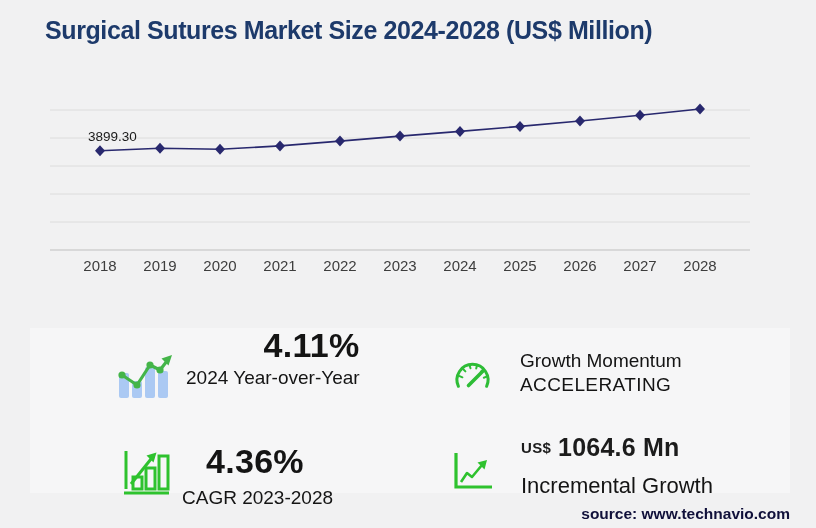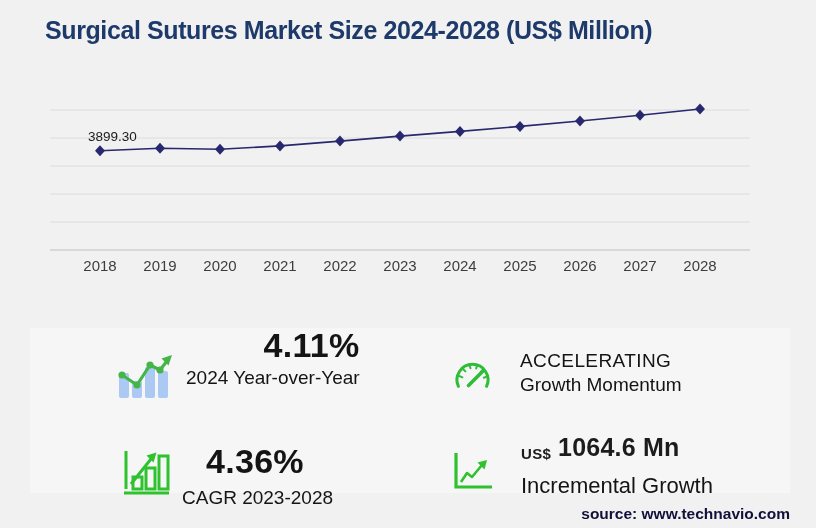--- a/index.html
+++ b/index.html
@@ -43,21 +43,21 @@
   .cagr-text { left:182px; top:444px; }
   .cagr-text .stat-number { margin-left:24px; }
   .cagr-text .stat-label { margin-top:8px; }
   .yoy-text .stat-label { margin-top:4px; }
 
   .momentum-text { left:520px; top:349px; }
   .momentum-text .stat-label { font-size:19px; line-height:24px; }
   .momentum-line1 { letter-spacing:0.4px; }
 
   .incremental-text { left:521px; top:433px; }
-  .value-line { display:flex; align-items:flex-end; gap:7px; font-weight:600; color:#1c1c1c; }
+  .value-line { display:flex; align-items:center; gap:7px; font-weight:600; color:#1c1c1c; }
   .currency { font-size:15px; letter-spacing:0.3px; }
   .big-value { font-size:25px; letter-spacing:0.2px; }
   .incremental-text .stat-label { font-size:22px; line-height:23px; margin-top:12px; }
 
   .source-line {
     position:absolute; right:26px; top:505px;
     font-size:15.5px; font-weight:700; color:#10103a; white-space:nowrap;
   }
 </style>
 </head>
@@ -148,22 +148,22 @@
       <line x1="12.3" y1="11.3" x2="14.4" y2="13.4"></line>
       <line x1="18.6" y1="7.3" x2="19.5" y2="10.2"></line>
       <line x1="26.0" y1="7.6" x2="25.2" y2="10.5"></line>
       <line x1="32.1" y1="11.8" x2="29.9" y2="13.8"></line>
       <line x1="35.6" y1="18.6" x2="32.8" y2="19.7"></line>
     </g>
     <line x1="17.5" y1="27.5" x2="32.5" y2="12.5" stroke-width="3.6"></line>
   </g>
 </svg>
 <div class="stat-text momentum-text">
+  <div class="stat-label">Growth Momentum</div>
   <div class="stat-label momentum-line1">ACCELERATING</div>
-  <div class="stat-label">Growth Momentum</div>
 </div>
 
 <svg class="stat-icon icon-incremental" width="38" height="36" viewBox="0 0 38 36">
   <g stroke="#2ec22e" fill="none">
     <path d="M2,0 V34 H38" stroke-width="3.2"></path>
     <polyline points="7,29 13,20 18,24 28,12" stroke-width="2.6" stroke-linejoin="round"></polyline>
   </g>
   <polygon fill="#2ec22e" points="23.5,9.5 33,7 30.5,16.5"></polygon>
 </svg>
 <div class="stat-text incremental-text">

